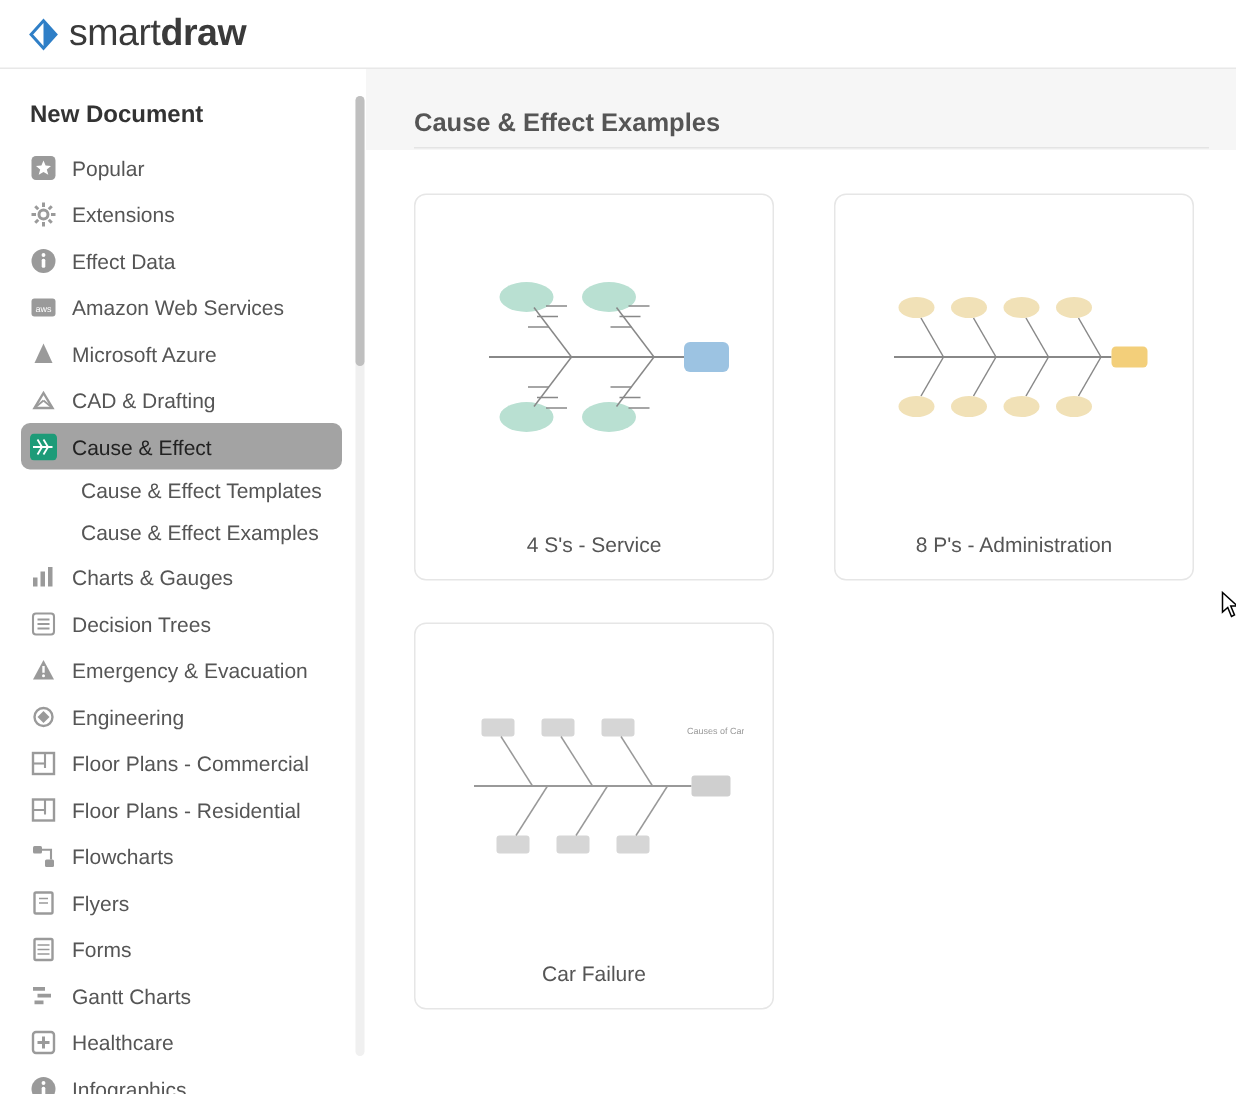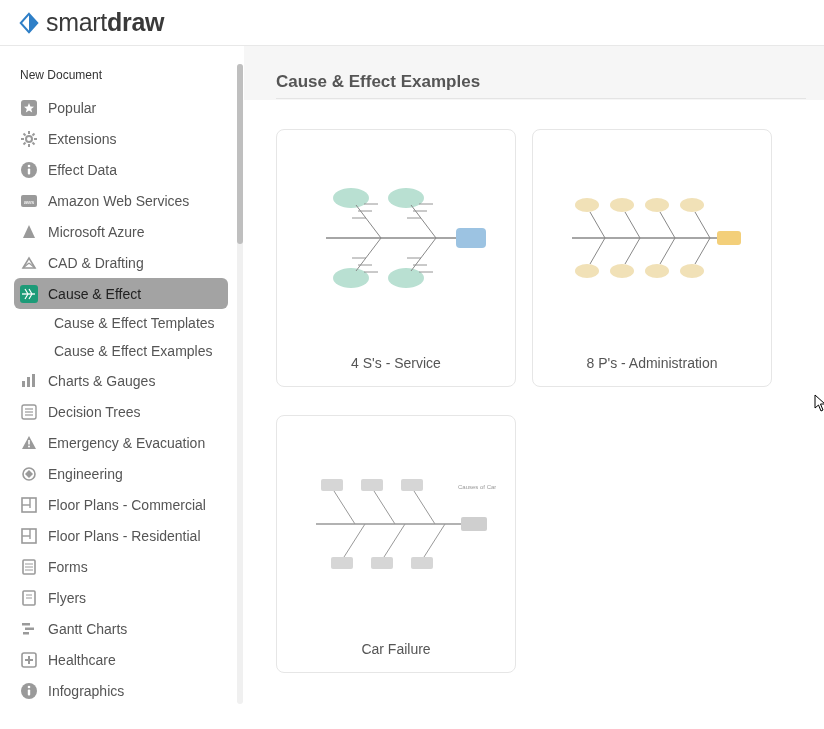--- a/index.html
+++ b/index.html
@@ -57,22 +57,22 @@
   .scroll-thumb {
     position: absolute;
     right: 1px;
     top: 18px;
     width: 6px;
     height: 180px;
     background: #bfbfbf;
     border-radius: 3px;
   }
   .sidebar h2 {
-    font-size: 12px;
-    font-weight: 400;
+    font-size: 16px;
+    font-weight: 700;
     color: #333;
     margin: 4px 6px 10px 6px;
   }
   .nav-item {
     display: flex;
     align-items: center;
     gap: 10px;
     height: 31px;
     padding: 0 6px;
     font-size: 14px;
@@ -115,21 +115,21 @@
     font-size: 17px;
     font-weight: 700;
     color: #555;
     padding-bottom: 6px;
     border-bottom: 1px solid #e4e4e4;
     width: 530px;
   }
   .cards {
     display: grid;
     grid-template-columns: 240px 240px;
-    gap: 28px 16px;
+    gap: 28px 40px;
     margin-top: 30px;
   }
   .card {
     width: 240px;
     height: 258px;
     border: 1px solid #e6e6e6;
     border-radius: 8px;
     background: #fff;
     display: flex;
     flex-direction: column;
@@ -322,37 +322,47 @@
               <rect x="2" y="2" width="14" height="14" fill="none" stroke="#9a9a9a" stroke-width="1.6"></rect>
               <line x1="2" y1="9" x2="10" y2="9" stroke="#9a9a9a" stroke-width="1.4"></line>
               <line x1="10" y1="2" x2="10" y2="12" stroke="#9a9a9a" stroke-width="1.4"></line>
             </svg>
           </span>
           <span>Floor Plans - Residential</span>
         </div>
         <div class="nav-item">
           <span class="icon-slot">
             <svg width="18" height="18" viewBox="0 0 18 18">
+              <rect x="2" y="2" width="6" height="5" rx="1" fill="#9a9a9a"></rect>
+              <rect x="10" y="11" width="6" height="5" rx="1" fill="#9a9a9a"></rect>
+              <path d="M8 4.5 L14 4.5 L14 11" fill="none" stroke="#9a9a9a" stroke-width="1.4"></path>
+            </svg>
+          </span>
+          <span>Flowcharts</span>
+        </div>
+        <div class="nav-item">
+          <span class="icon-slot">
+            <svg width="18" height="18" viewBox="0 0 18 18">
+              <rect x="3" y="2" width="12" height="14" rx="1" fill="none" stroke="#9a9a9a" stroke-width="1.6"></rect>
+              <line x1="6" y1="6" x2="12" y2="6" stroke="#9a9a9a"></line>
+              <line x1="6" y1="9" x2="12" y2="9" stroke="#9a9a9a"></line>
+            </svg>
+          </span>
+          <span>Flyers</span>
+        </div>
+        <div class="nav-item">
+          <span class="icon-slot">
+            <svg width="18" height="18" viewBox="0 0 18 18">
               <rect x="3" y="2" width="12" height="14" rx="1" fill="none" stroke="#9a9a9a" stroke-width="1.6"></rect>
               <line x1="5" y1="6" x2="13" y2="6" stroke="#9a9a9a"></line>
               <line x1="5" y1="9" x2="13" y2="9" stroke="#9a9a9a"></line>
               <line x1="5" y1="12" x2="13" y2="12" stroke="#9a9a9a"></line>
             </svg>
           </span>
           <span>Forms</span>
-        </div>
-        <div class="nav-item">
-          <span class="icon-slot">
-            <svg width="18" height="18" viewBox="0 0 18 18">
-              <rect x="3" y="2" width="12" height="14" rx="1" fill="none" stroke="#9a9a9a" stroke-width="1.6"></rect>
-              <line x1="6" y1="6" x2="12" y2="6" stroke="#9a9a9a"></line>
-              <line x1="6" y1="9" x2="12" y2="9" stroke="#9a9a9a"></line>
-            </svg>
-          </span>
-          <span>Flyers</span>
         </div>
         <div class="nav-item">
           <span class="icon-slot">
             <svg width="18" height="18" viewBox="0 0 18 18">
               <rect x="2" y="3" width="8" height="2.5" fill="#9a9a9a"></rect>
               <rect x="5" y="7.5" width="9" height="2.5" fill="#9a9a9a"></rect>
               <rect x="3" y="12" width="6" height="2.5" fill="#9a9a9a"></rect>
             </svg>
           </span>
           <span>Gantt Charts</span>

